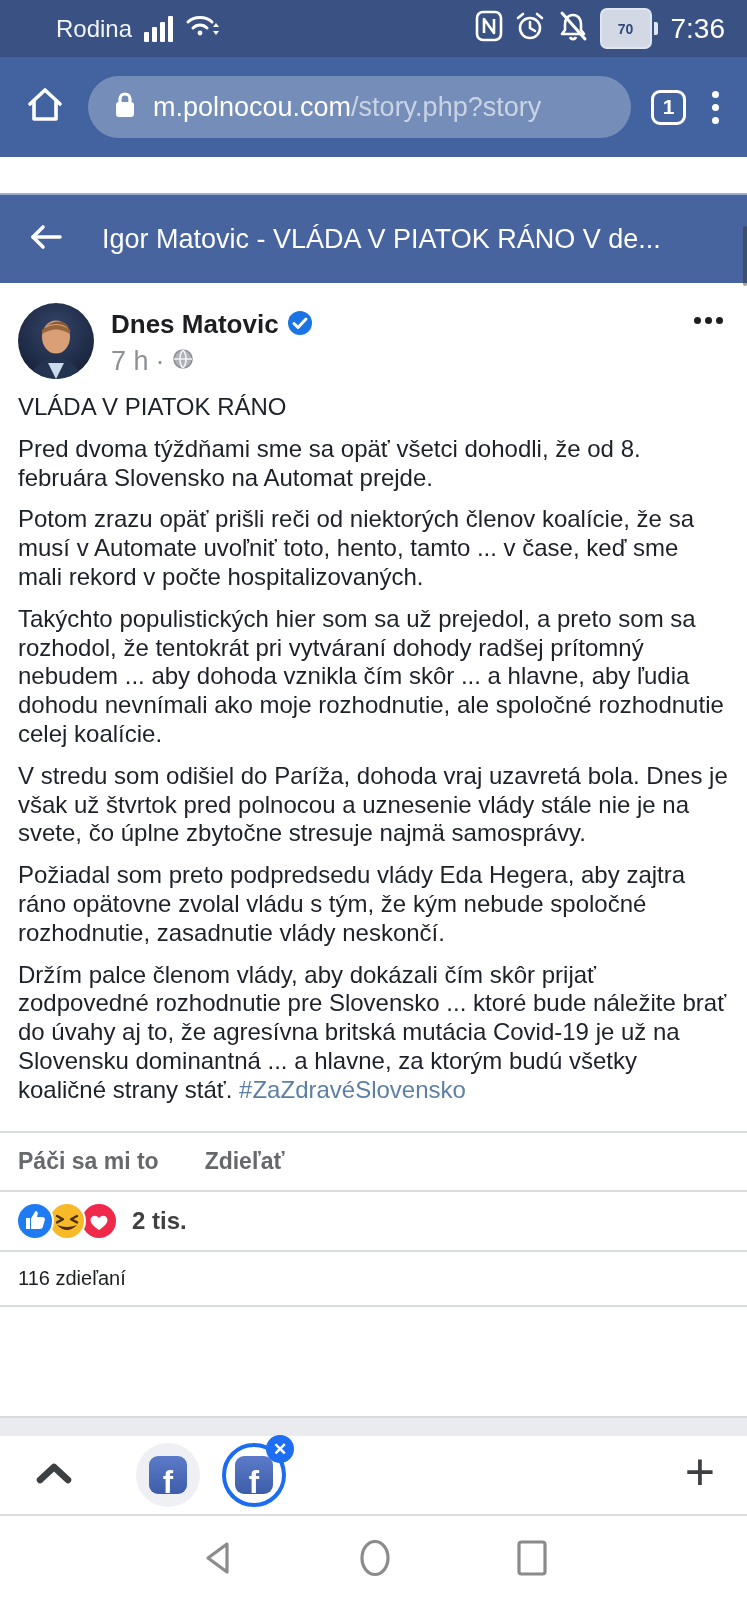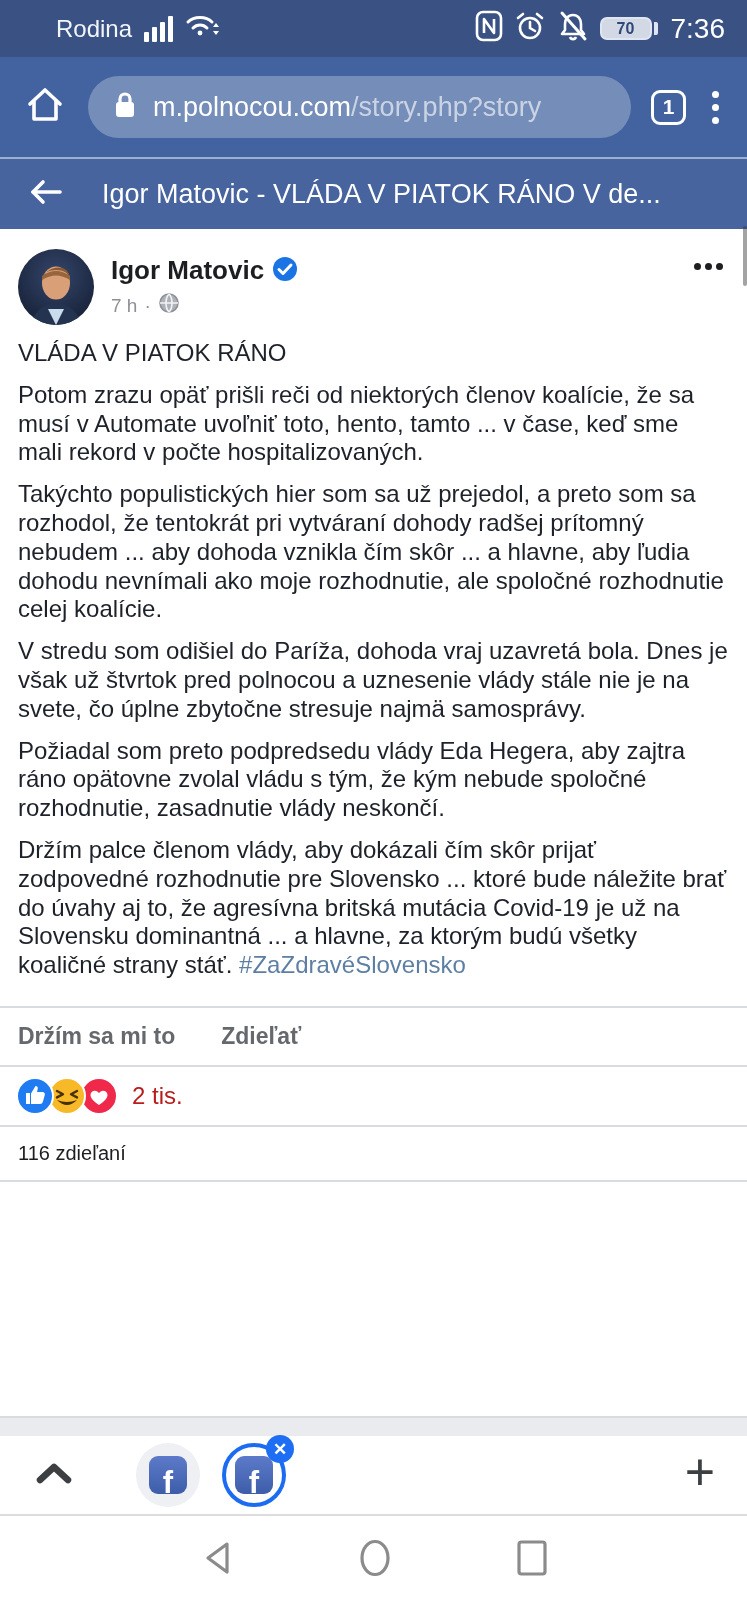--- a/index.html
+++ b/index.html
@@ -16,22 +16,22 @@
     display:flex; align-items:center; justify-content:space-between;
     padding:0 22px 0 56px; font-size:24px;
   }
   .sb-left,.sb-right{ display:flex; align-items:center; gap:12px; }
   .sb-right{ gap:11px; }
   .carrier{ font-size:24px; color:#f2f5fa; }
   .sig{ display:flex; align-items:flex-end; gap:3px; height:26px; }
   .sig i{ display:block; width:5px; background:#fff; border-radius:1px; }
   .battery{ display:flex; align-items:center; }
   .batt-body{
-    width:52px; height:23px; border:2px solid #dfe5f2; border-radius:7px;
-    background:rgba(255,255,255,0.78); color:#31477c; font-size:16px; font-weight:bold;
+    width:52px; height:41px; border:2px solid #dfe5f2; border-radius:7px;
+    background:rgba(255,255,255,0.78); color:#31477c; font-size:14px; font-weight:bold;
     display:flex; align-items:center; justify-content:center;
   }
   .batt-nub{ width:4px; height:13px; background:#dfe5f2; border-radius:0 2px 2px 0; margin-left:2px; }
   .clock-txt{ font-size:28px; color:#fff; margin-left:2px; }
 
   
   .browser-bar{
     height:100px; background:#42639f; display:flex; align-items:center;
     padding:0 22px; gap:20px;
   }
@@ -45,32 +45,32 @@
   .tab-box{
     width:35px; height:35px; border:3px solid #fff; border-radius:9px;
     color:#fff; font-size:21px; font-weight:bold;
     display:flex; align-items:center; justify-content:center; flex:0 0 auto;
   }
   .menu-dots{ display:flex; flex-direction:column; gap:6px; padding:4px 6px; }
   .menu-dots i{ width:7px; height:7px; border-radius:50%; background:#fff; }
 
   
   .fb-header{
-    height:72px; background:#47649f; border-top:2px solid #9dafd0;
-    display:flex; align-items:center; padding:0 26px; gap:36px; color:#fff;
+    height:90px; background:#47649f; border-top:2px solid #9dafd0;
+    display:flex; align-items:center; padding:0 26px; gap:36px; color:#fff;margin-top:36px;
   }
   .fb-title{ font-size:27px; white-space:nowrap; overflow:hidden; flex:1; }
 
   
   .author-row{ display:flex; align-items:flex-start; padding:20px 24px 8px 18px; gap:17px; }
   .avatar{ width:76px; height:76px; border-radius:50%; overflow:hidden; flex:0 0 auto; }
   .author-info{ padding-top:6px; }
   .author-name-row{ display:flex; align-items:center; gap:8px; }
   .author-name{ font-size:26px; font-weight:bold; color:#1c1e21; }
-  .author-meta{ display:flex; align-items:center; gap:7px; margin-top:6px; color:#8d9197; font-size:19px; }
+  .author-meta{ display:flex; align-items:center; gap:7px; margin-top:6px; color:#8d9197; font-size:27px; }
   .post-menu{ margin-left:auto; display:flex; gap:4px; padding:14px 0; }
   .post-menu i{ width:7px; height:7px; border-radius:50%; background:#1c1e21; }
 
   .post-text{ padding:6px 18px 0 18px; }
   .post-text p{ font-size:24px; line-height:1.2; color:#1d2129; margin-bottom:13px; }
   .post-text p:last-child{ margin-bottom:0; }
   .hashtag{ color:#5d7fa3; }
 
   .divider{ border-top:2px solid #d8dbdf; }
   .post-text-end-gap{ height:26px; }
@@ -79,21 +79,21 @@
   .action-label{ font-size:23px; font-weight:bold; color:#65686c; }
 
   .reactions-row{ display:flex; align-items:center; padding:10px 16px; gap:14px; }
   .rx-stack{ display:flex; }
   .rx{ width:38px; height:38px; border-radius:50%; border:2px solid #fff; position:relative; }
   .rx + .rx{ margin-left:-6px; }
   .rx.like{ background:#1e7bf2; z-index:3; }
   .rx.haha{ background:#f7b928; z-index:2; }
   .rx.love{ background:#f0284a; z-index:1; }
   .rx svg{ position:absolute; inset:0; }
-  .reactions-count{ font-size:24px; font-weight:normal; color:#b91c1c; }
+  .reactions-count{ font-size:24px; font-weight:bold; color:#404040; }
 
   .shares-row{ padding:15px 18px; font-size:20px; color:#1c1e21; }
 
   
   .bottom-pinned{ position:absolute; left:0; right:0; bottom:0; background:#fff; }
   .gray-band{ height:20px; background:#e9ebef; border-top:2px solid #d8dbdf; }
   .bubbles-bar{ height:78px; display:flex; align-items:center; padding:0 28px; }
   .chevron-btn{ padding:6px 4px; }
   .bubble{ width:64px; height:64px; border-radius:50%; display:flex; align-items:center; justify-content:center; position:relative; }
   .bubble.inactive{ background:#eef0f3; margin-left:56px; }
@@ -221,21 +221,21 @@
         <rect width="76" height="76" fill="url(#avbg)"></rect>
         <path d="M12 76 C18 58, 30 54, 38 54 C46 54, 58 58, 64 76 Z" fill="#243450"></path>
         <path d="M30 60 L38 76 L46 60 Z" fill="#c8dcec"></path>
         <ellipse cx="38" cy="34" rx="14" ry="16.5" fill="#d9a078"></ellipse>
         <path d="M24 30 C25 18, 51 18, 52 30 C52 25, 49 20, 44 19 C38 17, 28 20, 24 30 Z" fill="#8a5a35"></path>
         <path d="M24 31 Q38 22 52 31 L52 27 Q38 17 24 27 Z" fill="#96653c"></path>
       </svg>
     </span>
     <div class="author-info">
       <div class="author-name-row">
-        <span class="author-name">Igor Matovic</span>
+        <span class="author-name">Dnes Matovic</span>
         <span>
           <svg width="26" height="26" viewBox="0 0 26 26">
             <circle cx="13" cy="13" r="12" fill="#1b74e4"></circle>
             <path d="M7 13.5 L11 17.5 L19 9" fill="none" stroke="#fff" stroke-width="3" stroke-linecap="round" stroke-linejoin="round"></path>
           </svg>
         </span>
       </div>
       <div class="author-meta">
         <span>7 h</span>
         <span>·</span>
@@ -250,32 +250,33 @@
     </div>
     <span class="post-menu">
         <i></i>
         <i></i>
         <i></i>
       </span>
   </div>
 
   <div class="post-text">
     <p>VLÁDA V PIATOK RÁNO</p>
+    <p>Pred dvoma týždňami sme sa opäť všetci dohodli, že od 8. februára Slovensko na Automat prejde.</p>
     <p>Potom zrazu opäť prišli reči od niektorých členov koalície, že sa musí v Automate uvoľniť toto, hento, tamto ... v čase, keď sme mali rekord v počte hospitalizovaných.</p>
     <p>Takýchto populistických hier som sa už prejedol, a preto som sa rozhodol, že tentokrát pri vytváraní dohody radšej prítomný nebudem ... aby dohoda vznikla čím skôr ... a hlavne, aby ľudia dohodu nevnímali ako moje rozhodnutie, ale spoločné rozhodnutie celej koalície.</p>
     <p>V stredu som odišiel do Paríža, dohoda vraj uzavretá bola. Dnes je však už štvrtok pred polnocou a uznesenie vlády stále nie je na svete, čo úplne zbytočne stresuje najmä samosprávy.</p>
     <p>Požiadal som preto podpredsedu vlády Eda Hegera, aby zajtra ráno opätovne zvolal vládu s tým, že kým nebude spoločné rozhodnutie, zasadnutie vlády neskončí.</p>
     <p><span>Držím palce členom vlády, aby dokázali čím skôr prijať zodpovedné rozhodnutie pre Slovensko ... ktoré bude náležite brať do úvahy aj to, že agresívna britská mutácia Covid-19 je už na Slovensku dominantná ... a hlavne, za ktorým budú všetky koaličné strany stáť.</span> <span class="hashtag">#ZaZdravéSlovensko</span></p>
   </div>
   <div class="post-text-end-gap"></div>
 
   <div class="divider"></div>
 
   <div class="actions-row">
-    <span class="action-label">Držím sa mi to</span>
+    <span class="action-label">Páči sa mi to</span>
     <span class="action-label">Zdieľať</span>
   </div>
 
   <div class="divider"></div>
 
   <div class="reactions-row">
     <span class="rx-stack">
       <span class="rx like">
         <svg viewBox="0 0 34 34" width="34" height="34">
           <path fill="#fff" d="M8 14 h4 v11 H8 z M13 25 V14.5 l4.5 -7.5 c1.6 0 2.7 1.3 2.2 3.1 L19 13 h5.6 c1.6 0 2.7 1.5 2.2 3 l-2 7 c-.4 1.2 -1.4 2 -2.7 2 z"></path>

